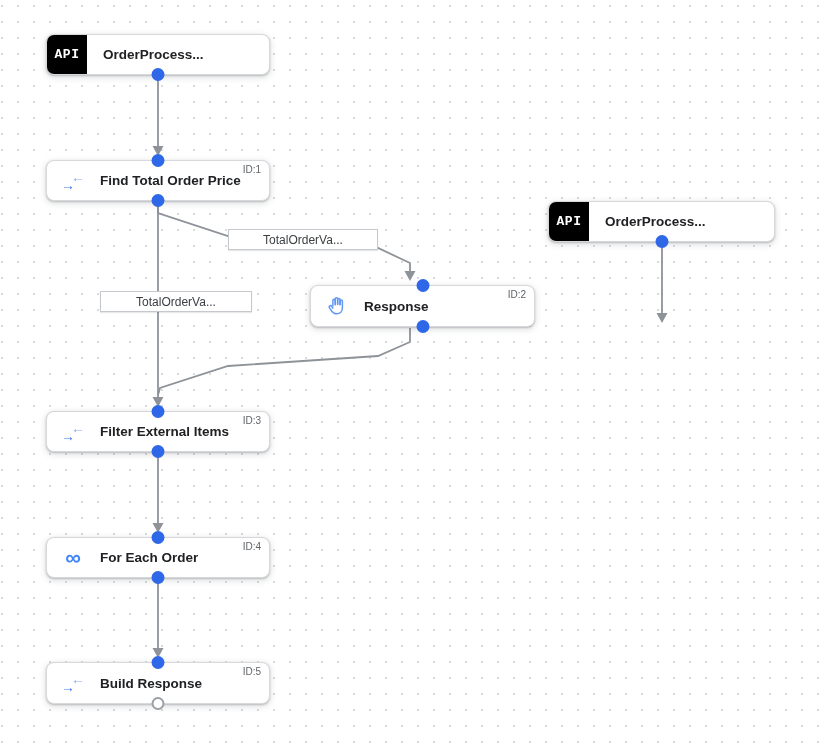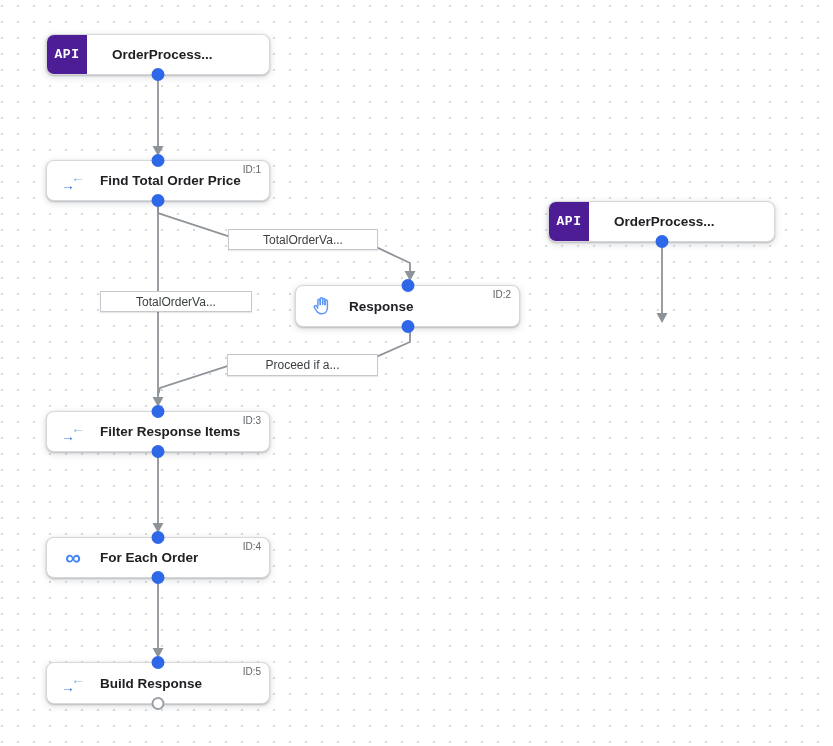--- a/index.html
+++ b/index.html
@@ -24,26 +24,26 @@
     border-radius:8px;
     box-shadow:0 1px 2px rgba(60,64,67,.28), 0 2px 6px 1px rgba(60,64,67,.14);
     display:flex;align-items:center;
     box-sizing:border-box;
   }
   .card .title{
     font-size:13.5px;font-weight:700;color:#202124;white-space:nowrap;
   }
   .badge{
     align-self:stretch;width:40px;flex:0 0 40px;
-    background:#4c1d95;border-radius:7px 0 0 7px;
+    background:#000000;border-radius:7px 0 0 7px;
     display:flex;align-items:center;justify-content:center;
     color:#ffffff;font-family:"Liberation Mono","DejaVu Sans Mono",monospace;
     font-size:13px;font-weight:700;letter-spacing:.5px;
   }
-  .badge + .title{margin-left:25px;}
+  .badge + .title{margin-left:16px;}
   .idtag{
     position:absolute;top:3px;right:8px;
     font-size:10px;color:#5f6368;font-weight:400;
   }
   .icon-box{
     width:24px;height:22px;margin-left:14px;flex:0 0 24px;
     display:flex;align-items:center;justify-content:center;position:relative;
   }
   .icon-box + .title{margin-left:15px;}
   .dm-r{position:absolute;left:0;bottom:0;color:#3c78e7;font-style:normal;
@@ -110,21 +110,21 @@
     <span class="idtag">ID:1</span>
     <span class="icon-box">
       <i class="dm-r">→</i>
       <i class="dm-l">←</i>
     </span>
     <span class="title">Find Total Order Price</span>
     <span class="port top"></span>
     <span class="port bottom"></span>
   </div>
 
-  <div class="card" style="left:295px;top:285px;width:225px;height:42px;">
+  <div class="card" style="left:310px;top:285px;width:225px;height:42px;">
     <span class="idtag">ID:2</span>
     <span class="icon-box">
       <svg width="22" height="22" viewBox="0 0 24 24" fill="none" stroke="#5e97f6" stroke-width="1.6" stroke-linecap="round" stroke-linejoin="round">
         <path d="M7.5 12V6a1.3 1.3 0 0 1 2.6 0v4.5"></path>
         <path d="M10.1 10.5V4.2a1.3 1.3 0 0 1 2.6 0V10"></path>
         <path d="M12.7 10V5a1.3 1.3 0 0 1 2.6 0v5.5"></path>
         <path d="M15.3 10.5V6.8a1.3 1.3 0 0 1 2.6 0V14c0 4-2.6 6.5-6.2 6.5-2.8 0-4.3-1.2-5.5-3l-2.5-3.7c-.5-.7-.3-1.6.4-2 .7-.4 1.5-.2 2 .5l1.4 2"></path>
       </svg>
     </span>
     <span class="title">Response</span>
@@ -138,21 +138,21 @@
     <span class="port bottom"></span>
   </div>
 
 
   <div class="card" style="left:46px;top:411px;width:224px;height:41px;">
     <span class="idtag">ID:3</span>
     <span class="icon-box">
       <i class="dm-r">→</i>
       <i class="dm-l">←</i>
     </span>
-    <span class="title">Filter Response Items</span>
+    <span class="title">Filter External Items</span>
     <span class="port top"></span>
     <span class="port bottom"></span>
   </div>
 
   <div class="card" style="left:46px;top:537px;width:224px;height:41px;">
     <span class="idtag">ID:4</span>
     <span class="icon-box">
       <i class="inf">∞</i>
     </span>
     <span class="title">For Each Order</span>
@@ -166,15 +166,14 @@
       <i class="dm-r">→</i>
       <i class="dm-l">←</i>
     </span>
     <span class="title">Build Response</span>
     <span class="port top"></span>
     <span class="port bottom hollow"></span>
   </div>
 
   <div class="edge-label" style="left:228px;top:229px;width:150px;height:21px;">TotalOrderVa...</div>
   <div class="edge-label" style="left:100px;top:291px;width:152px;height:21px;">TotalOrderVa...</div>
-  <div class="edge-label" style="left:227px;top:354px;width:151px;height:22px;">Proceed if a...</div>
 
 </div>
 
 </body></html>

